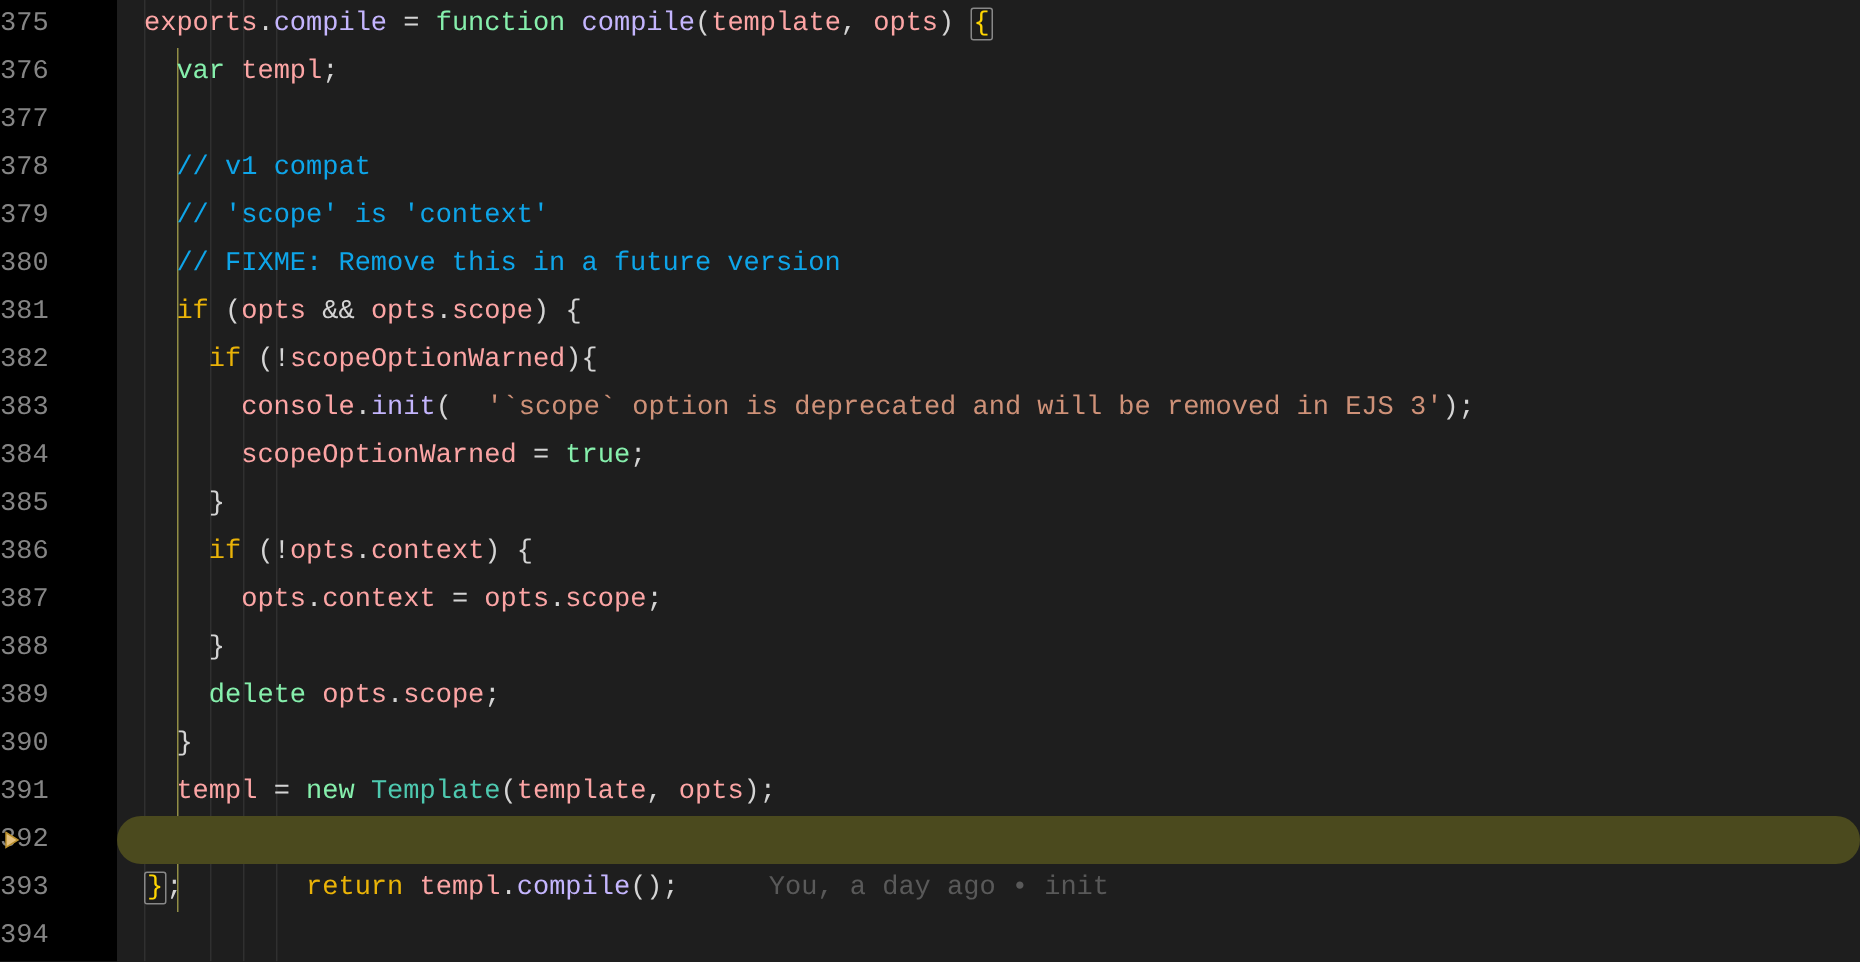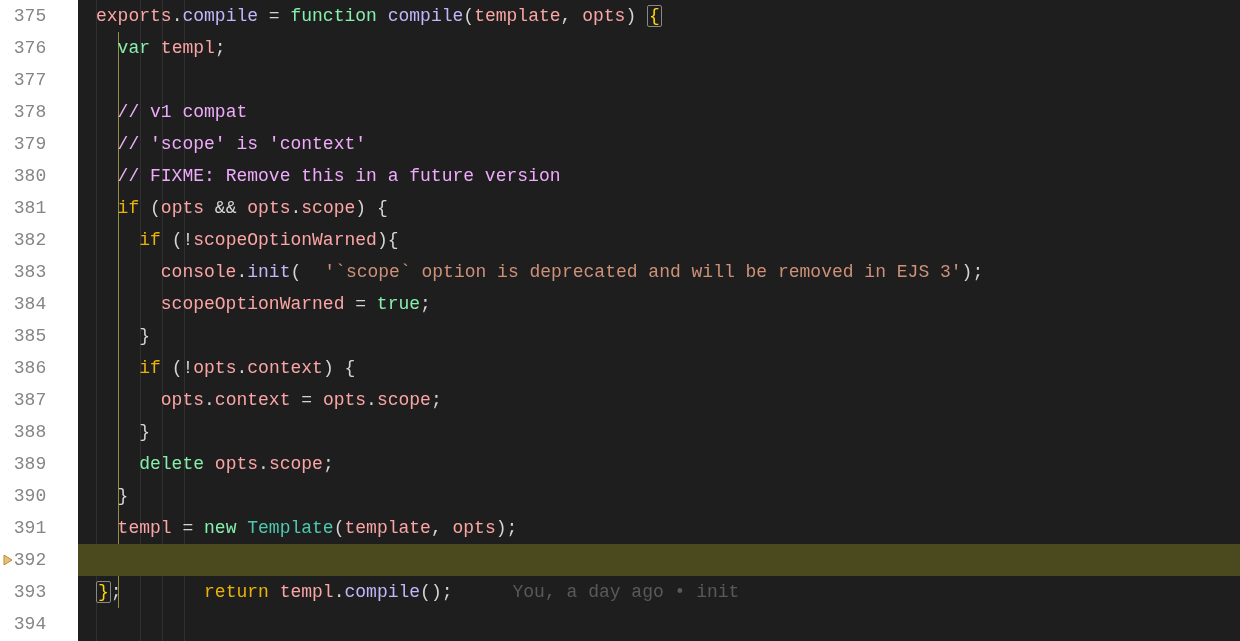--- a/index.html
+++ b/index.html
@@ -15,23 +15,23 @@
     overflow: hidden;
   }
   .editor {
     display: flex;
     width: 100%;
     height: 100%;
     overflow: hidden;
   }
   .gutter {
     flex: 0 0 78px;
-    background: #ffffff;
+    background: #000000;
     color: #858585;
-    text-align: center;
+    text-align: left;
     padding-right: 18px;
     box-sizing: border-box;
     user-select: none;
   }
   .line {
     height: 32px;
     line-height: 32px;
     white-space: pre;
   }
   .code-col {
@@ -56,28 +56,29 @@
     position: relative;
   }
   .code-line {
     height: 32px;
     line-height: 32px;
     white-space: pre;
     padding-left: 18px;
   }
   .hl-row {
     background: #4b4a1e;
+    border-radius: 16px;
   }
   .tok-kw    { color: #eab308; }   
   .tok-blue  { color: #86efac; }   
   .tok-id    { color: #fca5a5; }
   .tok-fn    { color: #c4b5fd; font-family: Liberation Mono, monospace; }   
   .tok-cls   { color: #4ec9b0; }   
   .tok-str   { color: #ce9178; margin-left: 23px; }   
-  .tok-cmt   { color: #f0abfc; }   
+  .tok-cmt   { color: #0ea5e9; }   
   .tok-op    { color: #d4d4d4; }
   .tok-punc  { color: #d4d4d4; }
 
   .brace-match {
     border: 1px solid #888;
     border-radius: 2px;
     padding: 0 1px;
     margin: -1px 0;
   }
   .brace-match.yellow { color: #ffd602; }

